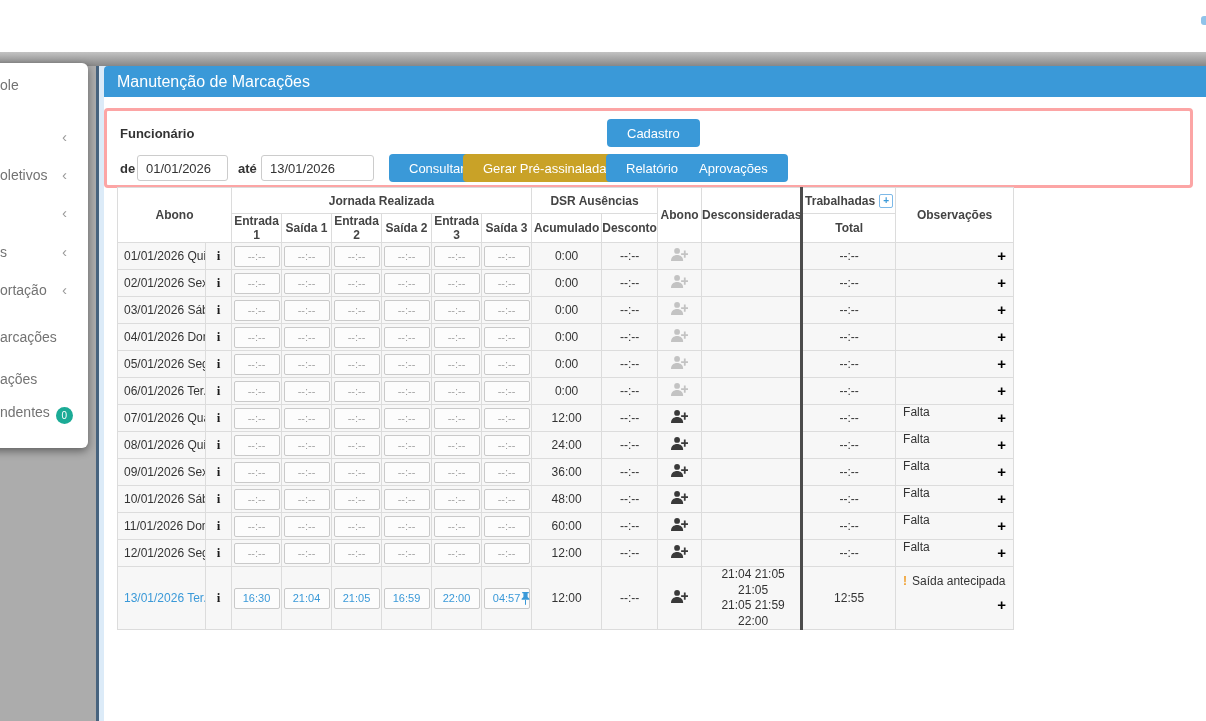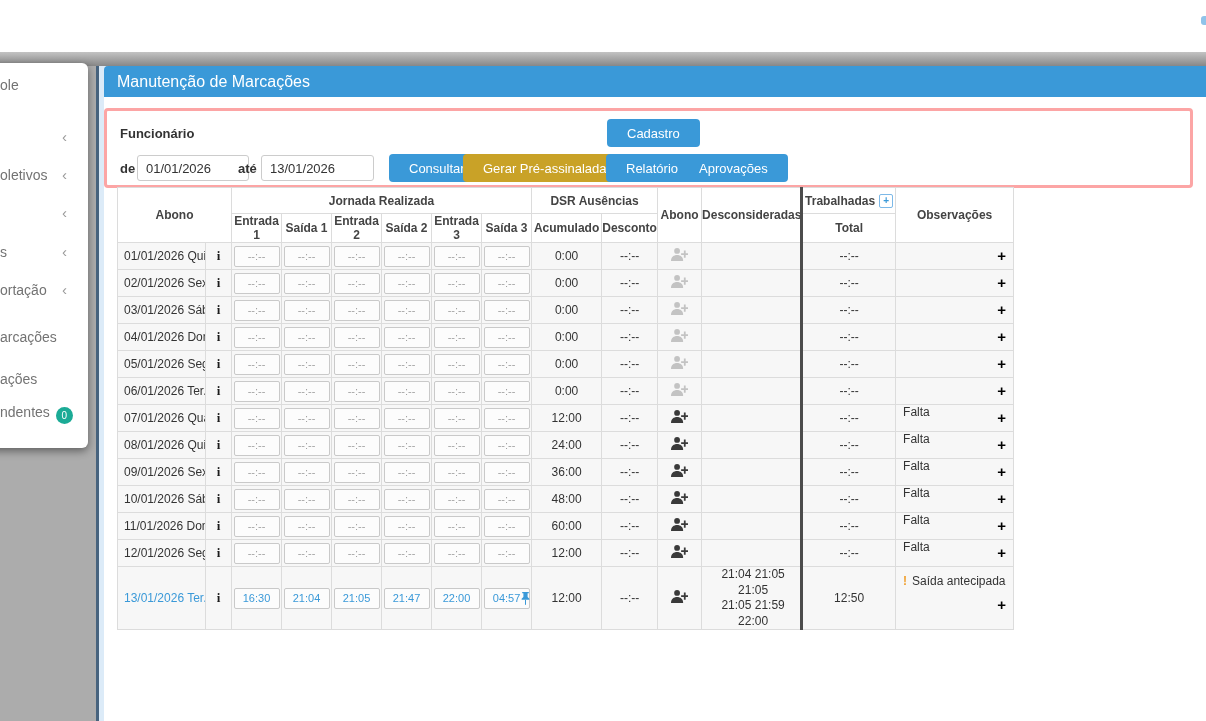--- a/index.html
+++ b/index.html
@@ -97,21 +97,21 @@
     </aside>
 
   <main class="panel">
     <div class="panel-header">Manutenção de Marcações</div>
 
     <div class="filter-card">
       <span class="f-label" style="left:13px;top:15px;">Funcionário</span>
       <button class="btn btn-blue" style="left:500px;top:8px;">Cadastro</button>
 
       <span class="f-label" style="left:13px;top:50px;">de</span>
-      <input class="f-input" style="left: 30px; width: 112px;" value="01/01/2026">
+      <input class="f-input" style="left: 30px; width: 91px;" value="01/01/2026">
       <span class="f-label" style="left:131px;top:50px;">até</span>
       <input class="f-input" style="left: 154px; width: 113px;" value="13/01/2026">
 
       <button class="btn btn-blue" style="left:282px;top:43px;">Consultar</button>
       <button class="btn btn-gold" style="left:356px;top:43px;">Gerar Pré-assinaladas</button>
       <button class="btn btn-blue" style="left:499px;top:43px;">Relatório</button>
       <button class="btn btn-blue" style="left:572px;top:43px;">Aprovações</button>
     </div>
 
     <table class="marc-table">
@@ -395,36 +395,36 @@
             <td class="c-dc"></td>
             <td class="c-total thick-left">--:--</td>
             <td class="c-obs"><span>Falta</span><span class="obs-plus">+</span></td>
           </tr>
           <tr class="hl">
             <td class="c-date">13/01/2026 Ter.</td>
             <td class="c-info"><span class="i-icon">i</span></td>
             <td class="c-time"><div class="time-box blue">16:30</div></td>
             <td class="c-time"><div class="time-box blue">21:04</div></td>
             <td class="c-time"><div class="time-box blue">21:05</div></td>
-            <td class="c-time"><div class="time-box blue">21:47</div></td>
+            <td class="c-time"><div class="time-box blue">16:59</div></td>
             <td class="c-time"><div class="time-box blue">22:00</div></td>
             <td class="c-time"><div class="time-box blue">04:57<svg class="pin" width="9" height="13" viewBox="0 0 9 13">
                   <path fill="#3a99d8" d="M1.2 0h6.6v1.2H6.6V5l1.8 1.7v1.1H.6V6.7L2.4 5V1.2H1.2z"></path>
                   <rect x="4" y="7.8" width="1" height="5" fill="#3a99d8"></rect>
                 </svg></div></td>
             <td class="c-acum">12:00</td>
             <td class="c-desc">--:--</td>
             <td class="c-abono"><span class="abono-btn on"><svg width="17" height="13" viewBox="0 0 21 16">
                   <circle cx="7.5" cy="3.6" r="3.6" fill="currentColor"></circle>
                   <path d="M0 16c0-4.8 3.4-7.3 7.5-7.3S15 11.2 15 16z" fill="currentColor"></path>
                   <path d="M17 3v9M12.5 7.5h9" stroke="currentColor" stroke-width="2.2" fill="none"></path>
                 </svg></span></td>
             <td class="c-dc">
               <div>21:04 21:05 21:05</div>
               <div>21:05 21:59 22:00</div>
             </td>
-            <td class="c-total thick-left on">12:50</td>
+            <td class="c-total thick-left on">12:55</td>
             <td class="c-obs"><span class="obs-warn">!</span><span>Saída antecipada</span><span class="obs-plus">+</span></td>
           </tr>
         </tbody>
     </table>
   </main>
 </div>
 
 </body></html>

